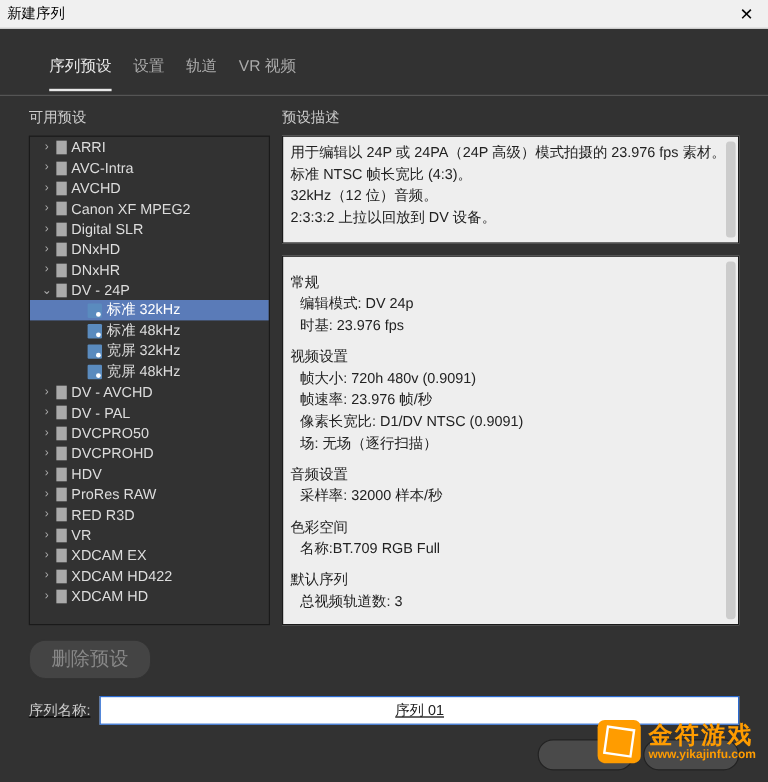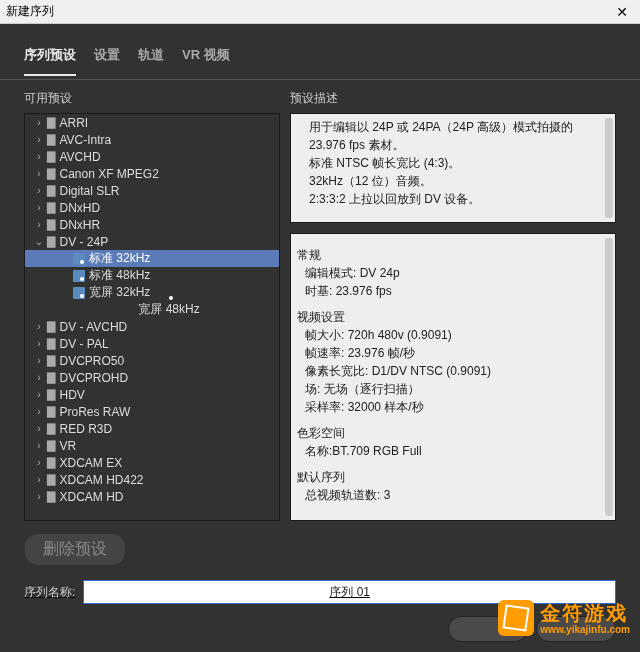--- a/index.html
+++ b/index.html
@@ -1,36 +1,36 @@
 <!DOCTYPE html>
 <html><head>
 <meta charset="utf-8">
 <style>
 * { margin: 0; padding: 0; box-sizing: border-box; font-family: "Microsoft YaHei", "SimHei", sans-serif; }
 body { background: #fff; width: 640px; height: 652px; overflow: hidden; }
 .dialog { width: 640px; height: 652px; background: #323232; display: flex; flex-direction: column; }
 .titlebar { background: #f0f0f0; height: 24px; display: flex; align-items: center; justify-content: space-between; border-bottom: 1px solid #ccc; padding: 0 6px; }
 .titlebar-title { font-size: 12px; color: #000; }
 .close-btn { font-size: 14px; color: #000; padding: 0 6px; cursor: pointer; }
-.tabs { display: flex; gap: 18px; padding: 16px 24px 4px; border-bottom: 1px solid #555; font-weight: bold; }
+.tabs { display: flex; gap: 18px; padding: 16px 41px 4px; border-bottom: 1px solid #555; }
 .tab { color: #aaa; font-size: 13px; padding: 6px 0 10px; cursor: pointer; }
 .tab.active { color: #e8e8e8; border-bottom: 2px solid #e8e8e8; margin-bottom: -1px; }
 .body { display: flex; flex: 1; padding: 10px 24px 0; gap: 10px; min-height: 0; }
-.left-col { width: 256px; display: flex; flex-direction: column; }
+.left-col { width: 201px; display: flex; flex-direction: column; }
 .right-col { flex: 1; display: flex; flex-direction: column; min-width: 0; }
 .col-label { color: #ccc; font-size: 12px; margin-bottom: 6px; }
 .tree-box { flex: 1; border: 1px solid #1a1a1a; background: #323232; overflow-y: auto; min-height: 0; font-size: 12px; color: #ddd; }
 .tree-row { display: flex; align-items: center; height: 17px; padding-left: 8px; white-space: nowrap; cursor: pointer; }
 .tree-row.selected { background: #5a7bb8; color: #fff; }
 .chev { width: 12px; color: #aaa; font-size: 10px; display: inline-block; text-align: center; }
 .folder-icon { margin: 0 4px 0 2px; color: #aaa; font-size: 11px; }
 .preset-icon { width: 12px; height: 12px; background: #5a8bbe; display: inline-block; margin: 0 4px 0 2px; border-radius: 1px; position: relative; }
 .preset-icon::after { content: ""; position: absolute; right: 1px; bottom: 1px; width: 4px; height: 4px; background: #fff; border-radius: 50%; }
 .desc-box { border: 1px solid #1a1a1a; background: #eeeeee; color: #222; font-size: 12px; padding: 4px 6px; line-height: 1.5; overflow-y: auto; position: relative; }
-.desc-top { height: 110px; margin-bottom: 10px; padding-left: 18px; }
+.desc-top { height: 90px; margin-bottom: 10px; }
 .desc-bottom { flex: 1; min-height: 0; }
 .section-title { margin-top: 8px; }
 .indent { padding-left: 8px; }
 .scroll-ind { position: absolute; right: 2px; top: 4px; bottom: 4px; width: 8px; background: #ccc; border-radius: 3px; }
 .footer-area { padding: 12px 24px 8px; }
 .del-btn { background: #444; color: #888; border: 1px solid #333; border-radius: 14px; padding: 5px 18px; font-size: 16px; cursor: pointer; }
 .name-row { display: flex; align-items: center; padding: 6px 24px 8px; gap: 8px; text-decoration: underline; }
 .name-label { color: #ccc; font-size: 12px; white-space: nowrap; }
 .name-input { flex: 1; background: #fff; border: 1px solid #2a6ad0; padding: 4px 6px; font-size: 12px; color: #222; text-align: center; }
 .btn-row { display: flex; justify-content: flex-end; padding: 4px 24px 10px; gap: 8px; position: relative; }
@@ -113,21 +113,21 @@
           <div class="tree-row" style="padding-left: 34px;">
             <span class="chev"></span>
             <span class="preset-icon"></span>
             <span>标准 48kHz</span>
           </div>
           <div class="tree-row" style="padding-left: 34px;">
             <span class="chev"></span>
             <span class="preset-icon"></span>
             <span>宽屏 32kHz</span>
           </div>
-          <div class="tree-row" style="padding-left: 34px; flex-direction: column;">
+          <div class="tree-row" style="padding-left: 34px;">
             <span class="chev"></span>
             <span class="preset-icon"></span>
             <span>宽屏 48kHz</span>
           </div>
           <div class="tree-row" style="padding-left: 8px;">
             <span class="chev">›</span>
             <span class="folder-icon">▇</span>
             <span>DV - AVCHD</span>
           </div>
           <div class="tree-row" style="padding-left: 8px;">
@@ -194,20 +194,21 @@
       <div class="desc-box desc-bottom" id="desc-bottom">
           <div class="scroll-ind"></div>
           <div class="section-title">常规</div>
           <div class="indent">编辑模式: DV 24p</div>
           <div class="indent">时基: 23.976 fps</div>
           <div class="section-title">视频设置</div>
           <div class="indent">帧大小: 720h 480v (0.9091)</div>
           <div class="indent">帧速率: 23.976 帧/秒</div>
           <div class="indent">像素长宽比: D1/DV NTSC (0.9091)</div>
           <div class="indent">场: 无场（逐行扫描）</div>
+          <div class="section-title">音频设置</div>
           <div class="indent">采样率: 32000 样本/秒</div>
           <div class="section-title">色彩空间</div>
           <div class="indent">名称:BT.709 RGB Full</div>
           <div class="section-title">默认序列</div>
           <div class="indent">总视频轨道数: 3</div>
         </div>
     </div>
   </div>
 
   <div class="footer-area">

